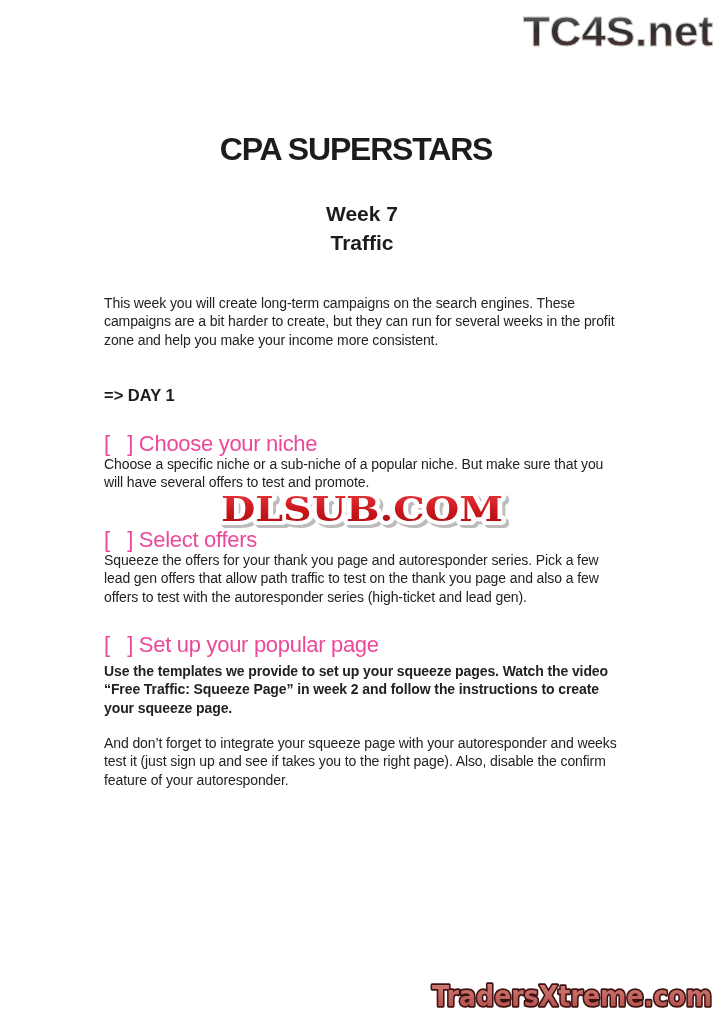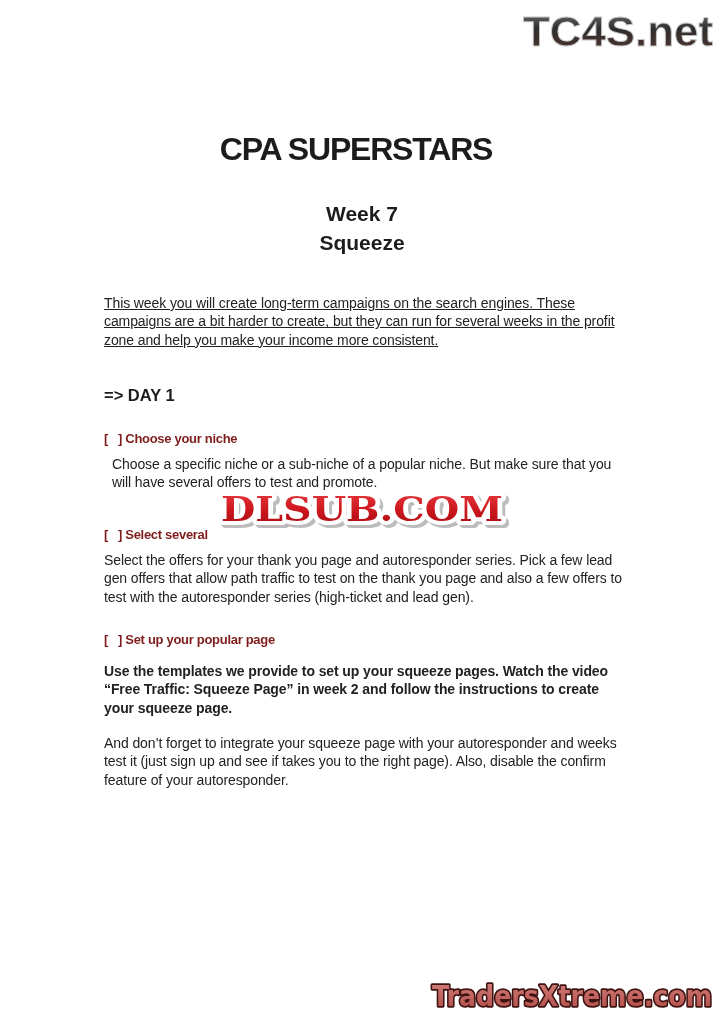--- a/index.html
+++ b/index.html
@@ -48,43 +48,43 @@
   }
 
   .body-text {
     left: 104px;
     width: 520px;
     font-size: 14px;
     line-height: 18.3px;
     letter-spacing: -0.1px;
     color: #222222;
   }
-  .p-intro   { top: 294px; text-decoration: underline; }
-  .p-s1      { top: 455px; margin-left: 8px; }
+  .p-intro   { top: 294px; }
+  .p-s1      { top: 455px; }
   .p-s2      { top: 551px; }
   .p-s3a     { top: 662px; font-weight: bold; }
   .p-s3b     { top: 734px; }
 
   .day-heading {
     top: 386px;
     left: 104px;
     font-size: 16.5px;
     font-weight: bold;
     white-space: pre-wrap;
     color: #1c1c1c;
     text-align: center;
   }
 
   .section-heading {
     left: 104px;
-    font-size: 13px;
-    font-weight: bold;
+    font-size: 22px;
+    font-weight: normal;
     white-space: pre-wrap;
     letter-spacing: -0.3px;
-    color: #7f1d1d;
+    color: #ec4899;
   }
   .h-s1 { top: 431px; }
   .h-s2 { top: 527px; }
   .h-s3 { top: 632px; }
 
   .watermark {
     top: 485px;
     left: 212px;
     width: 300px;
     height: 48px;
@@ -112,21 +112,21 @@
         <stop offset="1" stop-color="#8a574e"></stop>
       </linearGradient>
     </defs>
     <text x="100" y="42" text-anchor="middle" font-family="'Liberation Sans', sans-serif" font-weight="bold" font-size="43" textLength="190" lengthAdjust="spacingAndGlyphs" stroke="#c6c6c6" stroke-width="0.9" fill="url(#gradHeader)">TC4S.net</text>
   </svg>
 
   <div class="abs page-title">CPA SUPERSTARS</div>
 
   <div class="abs subtitle">
     <div>Week 7</div>
-    <div>Squeeze</div>
+    <div>Traffic</div>
   </div>
 
   <div class="abs body-text p-intro">This week you will create long-term campaigns on the search engines. These campaigns are a bit harder to create, but they can run for several weeks in the profit zone and help you make your income more consistent.</div>
 
   <div class="abs day-heading">=&gt; DAY 1</div>
 
   <div class="abs section-heading h-s1">[   ] Choose your niche</div>
   <div class="abs body-text p-s1">Choose a specific niche or a sub-niche of a popular niche. But make sure that you will have several offers to test and promote.</div>
 
   <svg class="abs watermark" viewBox="0 0 300 48">
@@ -138,22 +138,22 @@
       </linearGradient>
     </defs>
 
     <text x="153" y="39" text-anchor="middle" font-family="'DejaVu Serif', serif" font-weight="bold" font-size="33" textLength="282" lengthAdjust="spacingAndGlyphs" stroke-width="8" stroke-linejoin="round" opacity="0.6" fill="#909090" stroke="#909090">DLSUB.COM</text>
 
     <text x="150" y="36" text-anchor="middle" font-family="'DejaVu Serif', serif" font-weight="bold" font-size="33" textLength="282" lengthAdjust="spacingAndGlyphs" stroke="#ffffff" stroke-width="8" stroke-linejoin="round" fill="#ffffff">DLSUB.COM</text>
 
     <text x="150" y="36" text-anchor="middle" font-family="'DejaVu Serif', serif" font-weight="bold" font-size="33" textLength="282" lengthAdjust="spacingAndGlyphs" fill="url(#gradWm)">DLSUB.COM</text>
   </svg>
 
-  <div class="abs section-heading h-s2">[   ] Select several</div>
-  <div class="abs body-text p-s2">Select the offers for your thank you page and autoresponder series. Pick a few lead gen offers that allow path traffic to test on the thank you page and also a few offers to test with the autoresponder series (high-ticket and lead gen).</div>
+  <div class="abs section-heading h-s2">[   ] Select offers</div>
+  <div class="abs body-text p-s2">Squeeze the offers for your thank you page and autoresponder series. Pick a few lead gen offers that allow path traffic to test on the thank you page and also a few offers to test with the autoresponder series (high-ticket and lead gen).</div>
 
   <div class="abs section-heading h-s3">[   ] Set up your popular page</div>
   <div class="abs body-text p-s3a">Use the templates we provide to set up your squeeze pages. Watch the video “Free Traffic: Squeeze Page” in week 2 and follow the instructions to create your squeeze page.</div>
   <div class="abs body-text p-s3b">And don’t forget to integrate your squeeze page with your autoresponder and weeks test it (just sign up and see if takes you to the right page). Also, disable the confirm feature of your autoresponder.</div>
 
   <svg class="abs footer-logo" viewBox="0 0 298 46">
     <defs>
       <linearGradient id="gradFooter" x1="0" y1="0" x2="0" y2="1">
         <stop offset="0" stop-color="#d4827e"></stop>
         <stop offset="1" stop-color="#b04843"></stop>

